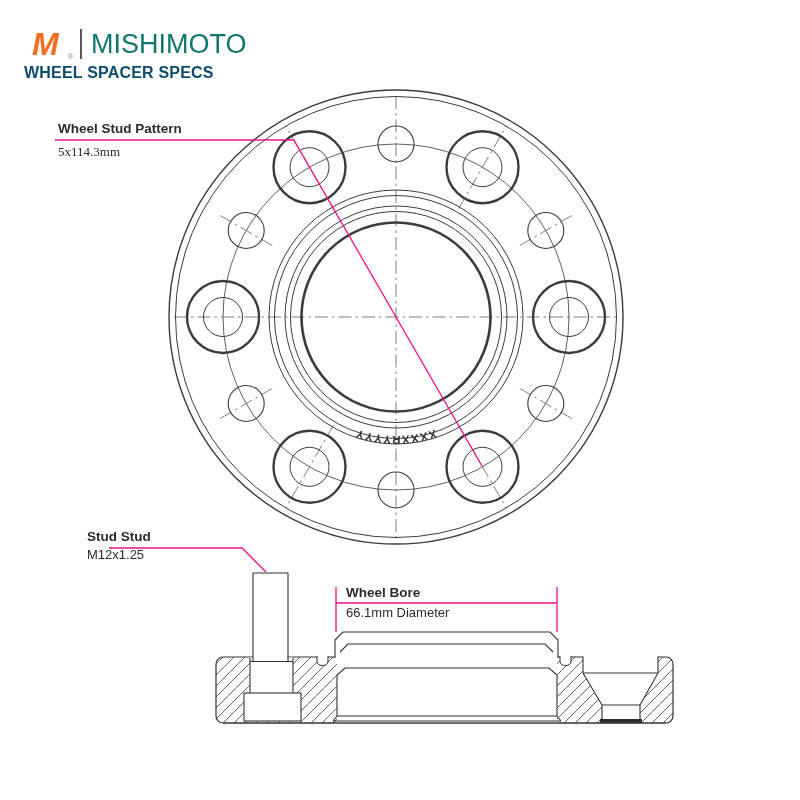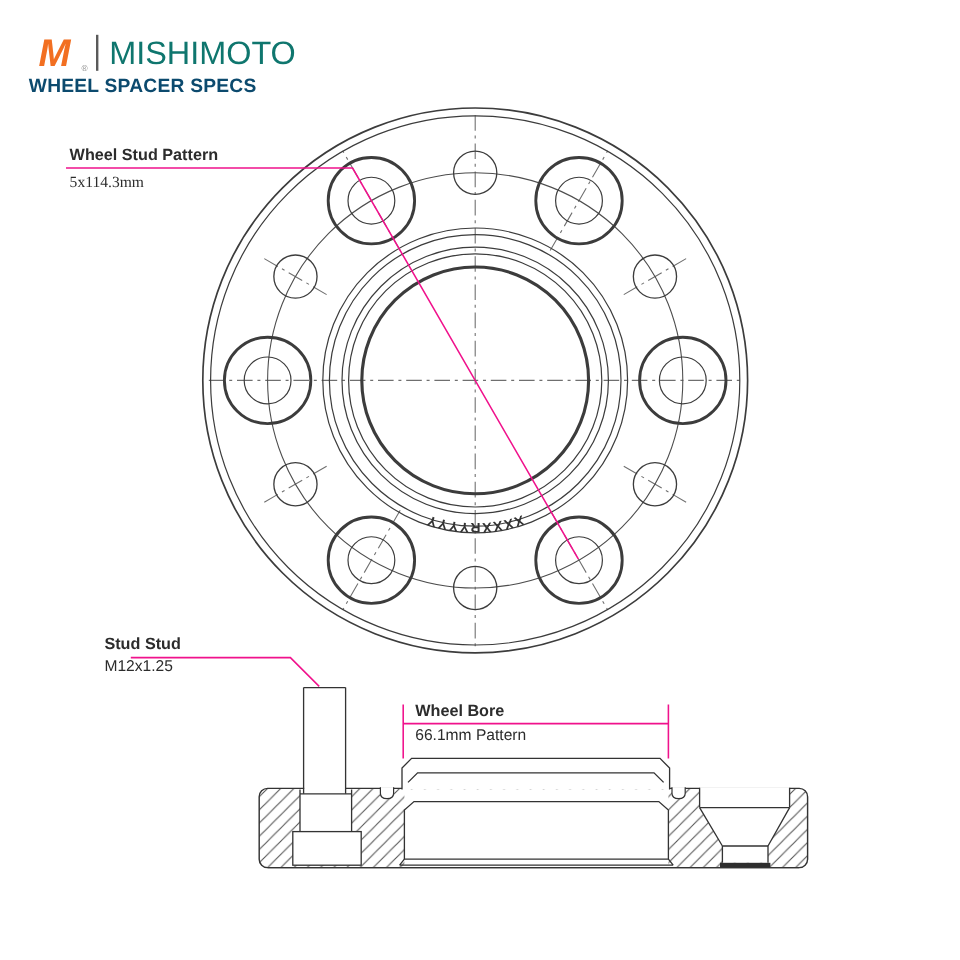--- a/index.html
+++ b/index.html
@@ -163,15 +163,15 @@
   </div>
   <div class="subtitle">WHEEL SPACER SPECS</div>
 
   <div class="lbl bold" style="left:58px;top:121px;width:168px;">Wheel Stud Pattern</div>
   <div class="lbl" style="left:58px;top:145px;width:168px;font-family:Liberation Serif, serif;">5x114.3mm</div>
 
   <div class="lbl bold" style="left:87px;top:529px;width:160px;">Stud Stud</div>
   <div class="lbl" style="left:87px;top:520px;width:160px;margin-top:28px;">M12x1.25</div>
 
   <div class="lbl bold" style="left:346px;top:585px;width:200px;">Wheel Bore</div>
-  <div class="lbl" style="left:346px;top:606px;width:200px;">66.1mm Pattern</div>
+  <div class="lbl" style="left:346px;top:606px;width:200px;">66.1mm Diameter</div>
 
 </div>
 
 </body></html>

